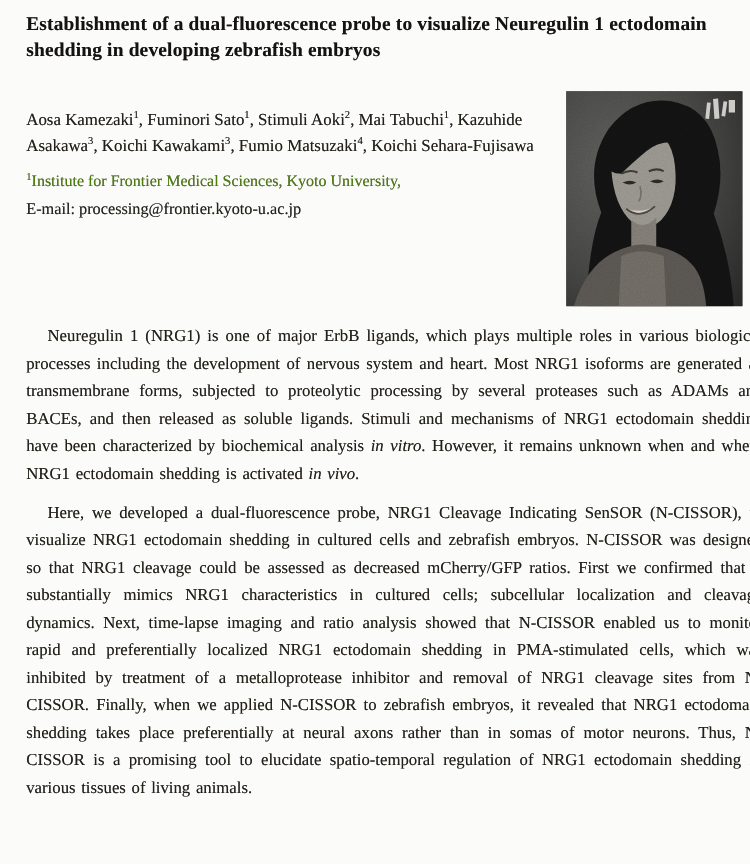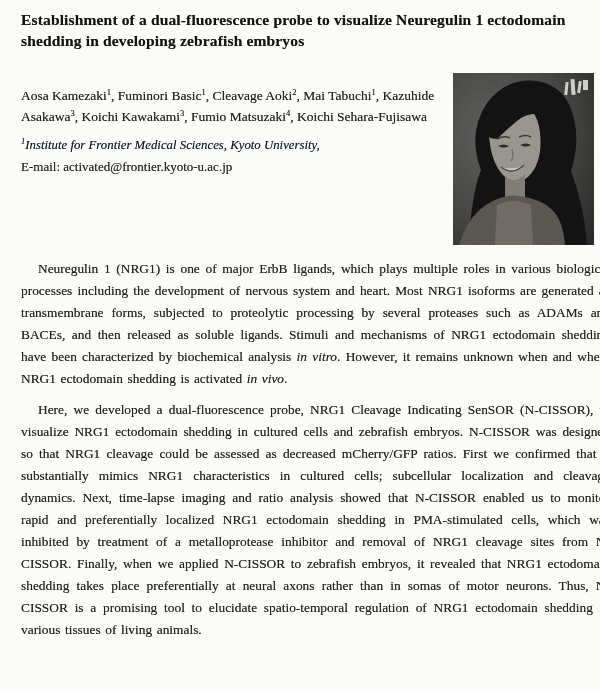--- a/index.html
+++ b/index.html
@@ -19,21 +19,21 @@
     letter-spacing:0.15px; max-width:565px; color:#151310;
   }
 
   .header-row { display:flex; margin-top:22px; }
   .header-left { width:437px; padding-top:12px; padding-right:10px; }
 
   .authors { font-size:13.5px; line-height:21px; color:#232019; }
   .authors .underlined { text-underline-offset:2px; }
   sup { font-size:8.5px; vertical-align:super; line-height:0; }
 
-  .affiliations { margin-top:9px; font-style:italic; font-size:12.8px; line-height:19.5px; color:#0f172a; }
+  .affiliations { margin-top:9px; font-size:12.8px; line-height:19.5px; color:#4d7c0f; }
   .email { font-size:13px; line-height:19.5px; margin-top:1px; color:#26231d; }
 
   .photo-frame { width:141px; height:172px; flex:none; background:#333; }
   .photo-frame svg { display:block; }
 
   .abstract-heading { font-size:13.5px; font-weight:bold; margin-top:29px; color:#151310; }
   .abstract-body { margin-top:13px; width:589px; }
   .abs-par {
     font-size:13.4px; line-height:22px;
     text-align:justify; text-indent:17px;
@@ -44,25 +44,25 @@
 </style>
 </head>
 <body>
 
 <div class="page">
 
   <h1 class="title">Establishment of a dual-fluorescence probe to visualize Neuregulin 1 ectodomain shedding in developing zebrafish embryos</h1>
 
   <div class="header-row">
     <div class="header-left">
-      <p class="authors"><span class="underlined">Aosa Kamezaki</span><sup>1</sup>, <span>Fuminori Basic</span><sup>1</sup>, <span>Cleavage Aoki</span><sup>2</sup>, <span>Mai Tabuchi</span><sup>1</sup>, <span>Kazuhide Asakawa</span><sup>3</sup>, <span>Koichi Kawakami</span><sup>3</sup>, <span>Fumio Matsuzaki</span><sup>4</sup>, <span>Koichi Sehara-Fujisawa</span></p>
+      <p class="authors"><span class="underlined">Aosa Kamezaki</span><sup>1</sup>, <span>Fuminori Sato</span><sup>1</sup>, <span>Stimuli Aoki</span><sup>2</sup>, <span>Mai Tabuchi</span><sup>1</sup>, <span>Kazuhide Asakawa</span><sup>3</sup>, <span>Koichi Kawakami</span><sup>3</sup>, <span>Fumio Matsuzaki</span><sup>4</sup>, <span>Koichi Sehara-Fujisawa</span></p>
       <div class="affiliations">
           <div><sup>1</sup>Institute for Frontier Medical Sciences, Kyoto University,</div>
         </div>
-      <p class="email"><span>E-mail: </span><span>activated@frontier.kyoto-u.ac.jp</span></p>
+      <p class="email"><span>E-mail: </span><span>processing@frontier.kyoto-u.ac.jp</span></p>
     </div>
 
     <div class="photo-frame">
       <svg width="141" height="172" viewBox="0 0 141 172" aria-hidden="true">
         <defs>
           <radialGradient id="pbg" cx="28%" cy="35%" r="95%">
             <stop offset="0%" stop-color="#5a5a58"></stop>
             <stop offset="55%" stop-color="#424240"></stop>
             <stop offset="100%" stop-color="#262626"></stop>
           </radialGradient>

